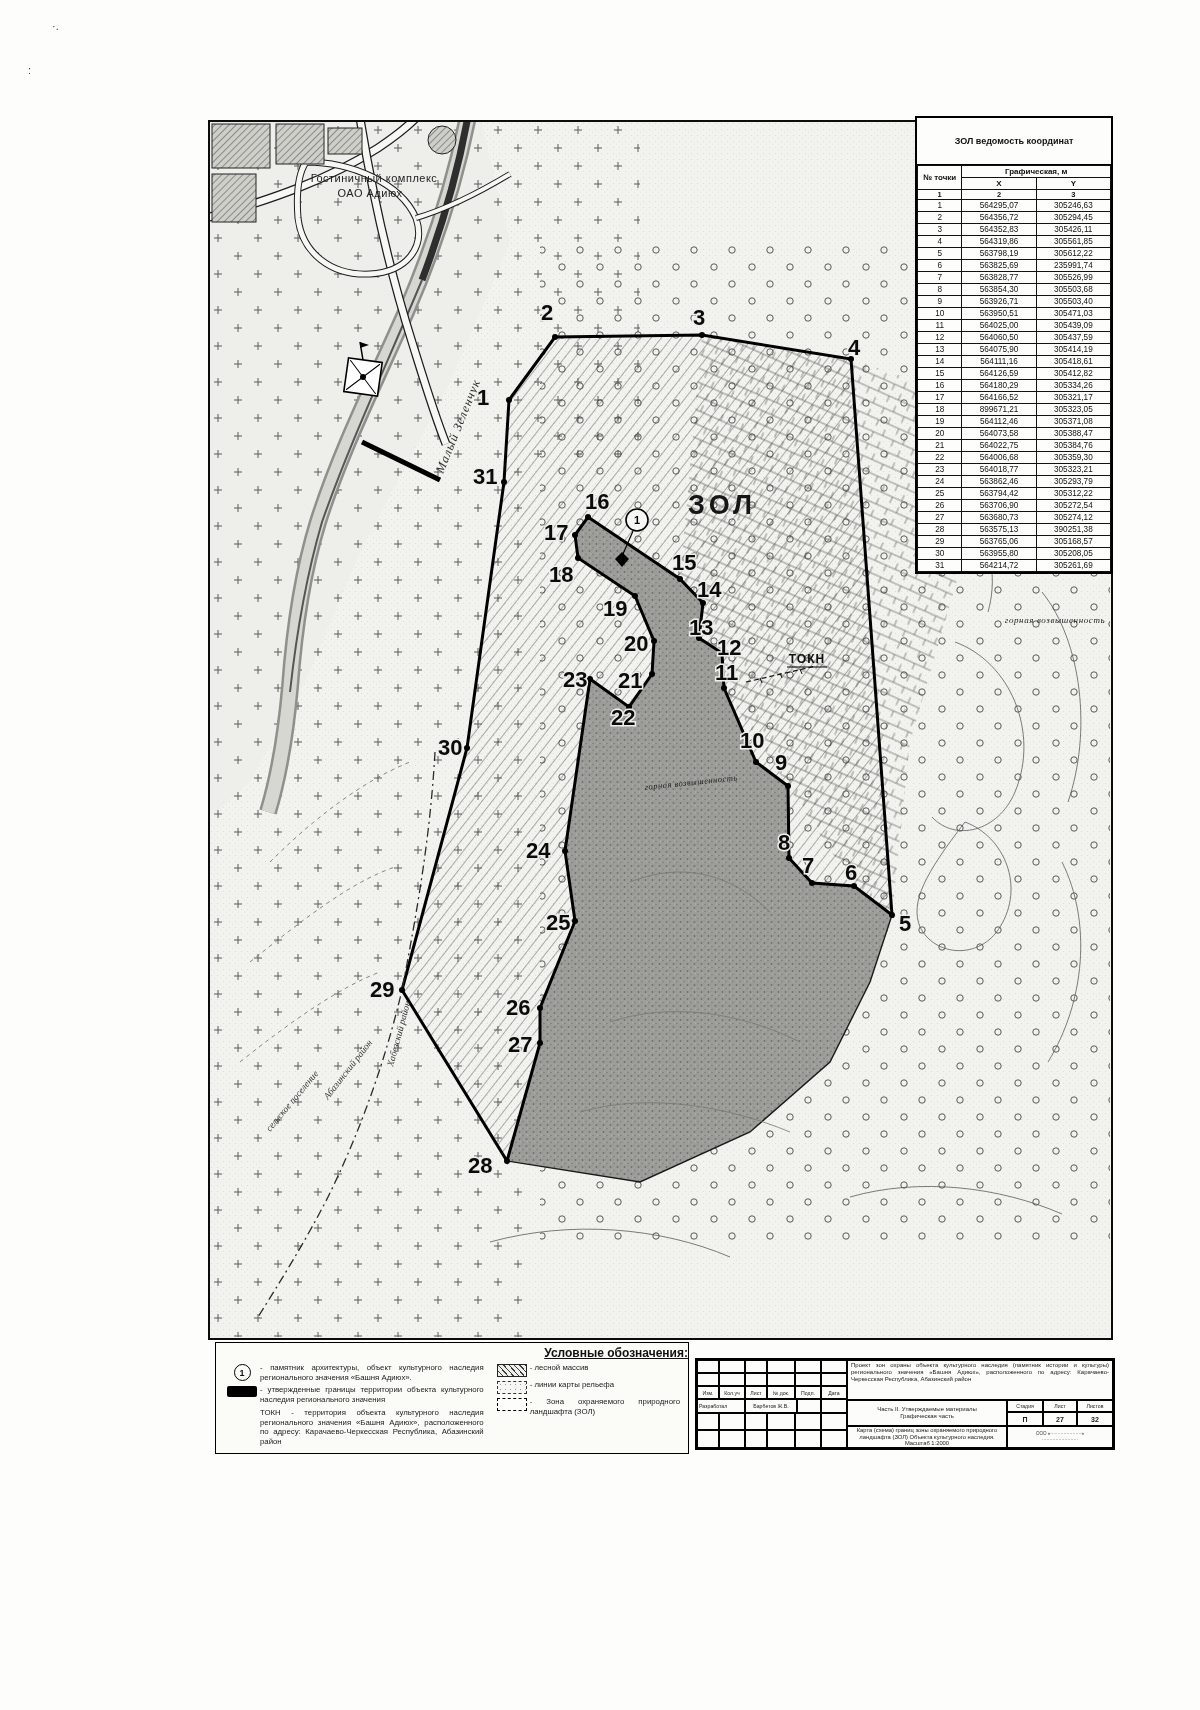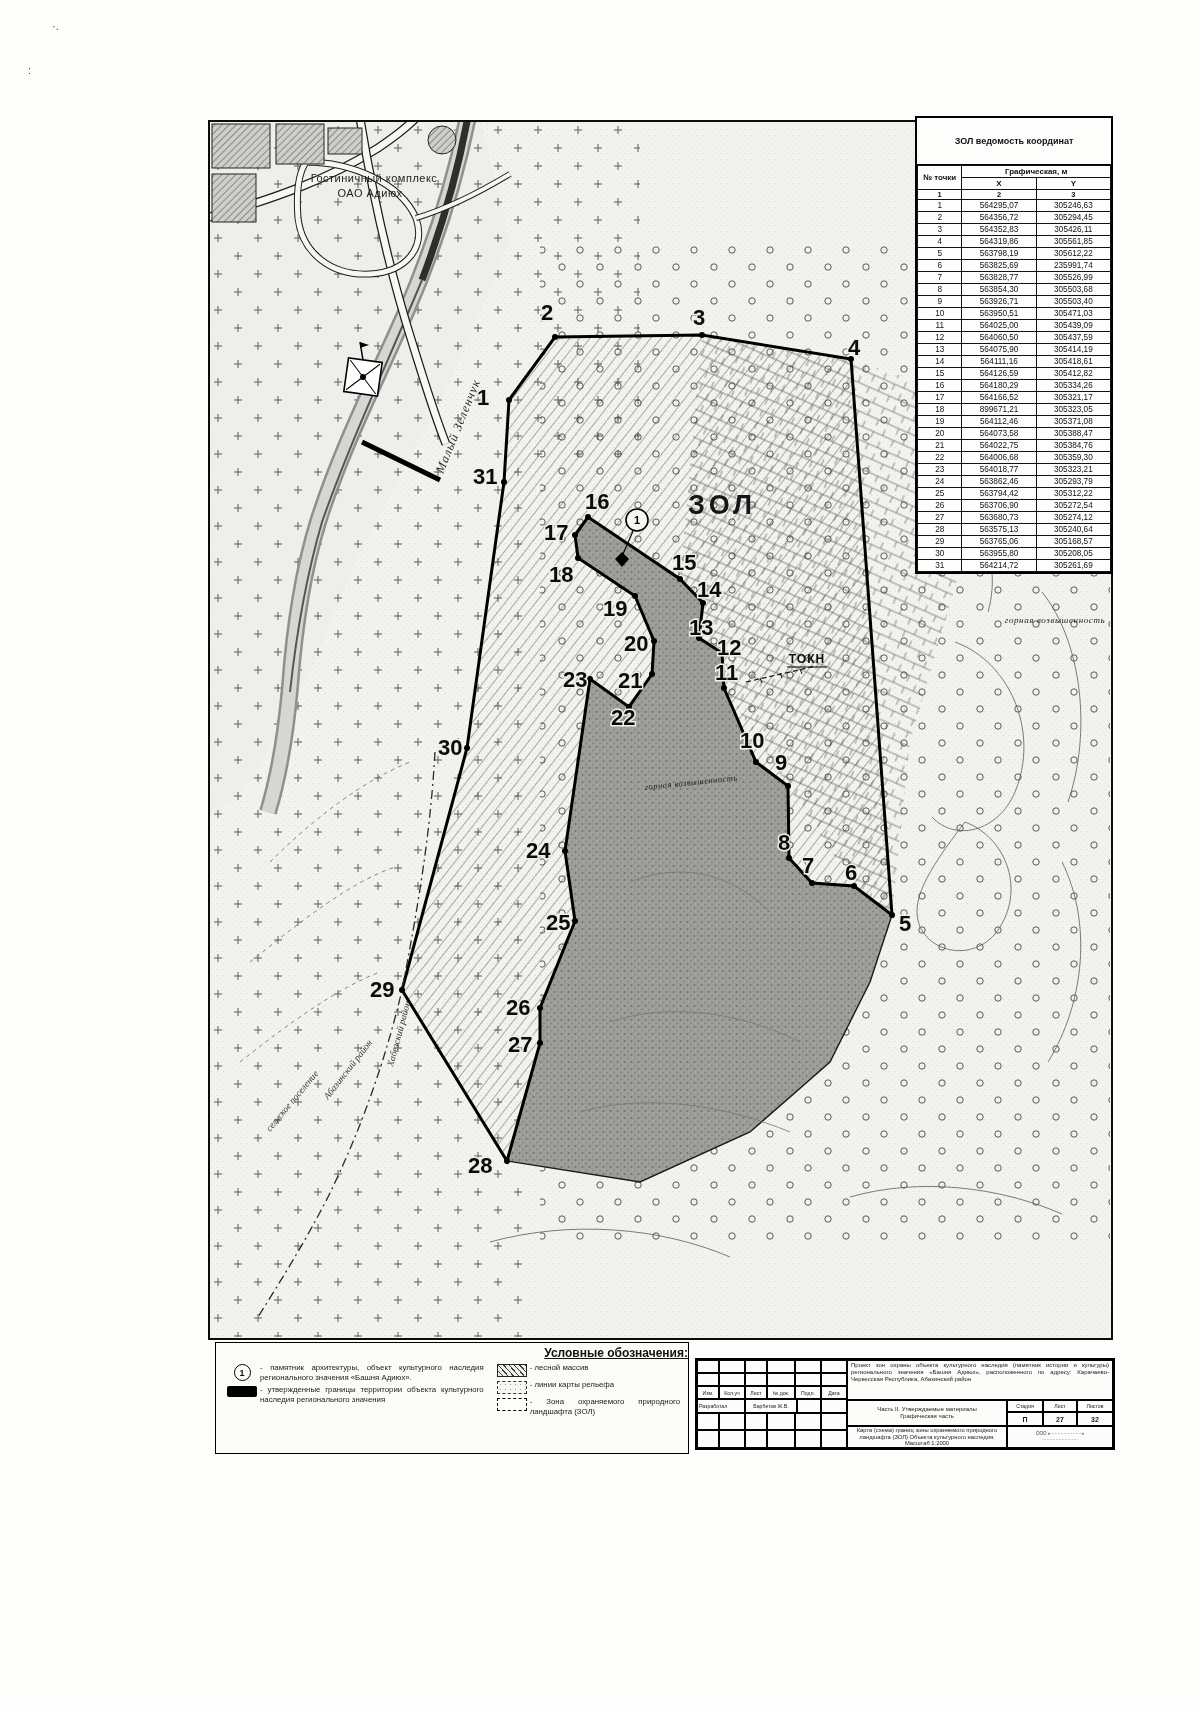--- a/index.html
+++ b/index.html
@@ -433,21 +433,21 @@
             <td>305272,54</td>
           </tr>
           <tr>
             <td>27</td>
             <td>563680,73</td>
             <td>305274,12</td>
           </tr>
           <tr>
             <td>28</td>
             <td>563575,13</td>
-            <td>305240,64</td>
+            <td>390251,38</td>
           </tr>
           <tr>
             <td>29</td>
             <td>563765,06</td>
             <td>305168,57</td>
           </tr>
           <tr>
             <td>30</td>
             <td>563955,80</td>
             <td>305208,05</td>
@@ -472,20 +472,21 @@
           <div class="lg-txt">- памятник архитектуры, объект культурного наследия регионального значения «Башня Адиюх».</div>
         </div>
         <div class="lg-item">
           <div class="lg-sym">
               <div class="sw-line"></div>
             </div>
           <div class="lg-txt">- утвержденные границы территории объекта культурного наследия регионального значения</div>
         </div>
         <div class="lg-item">
           <div class="lg-sym"></div>
+          <div class="lg-txt">ТОКН - территория объекта культурного наследия регионального значения «Башня Адиюх», расположенного по адресу: Карачаево-Черкесская Республика, Абазинский район</div>
         </div>
       </div>
       <div class="lg-right">
         <div class="lg-item">
           <div class="lg-sym">
               <div class="sw sw-forest"></div>
             </div>
           <div class="lg-txt">- лесной массив</div>
         </div>
         <div class="lg-item">

